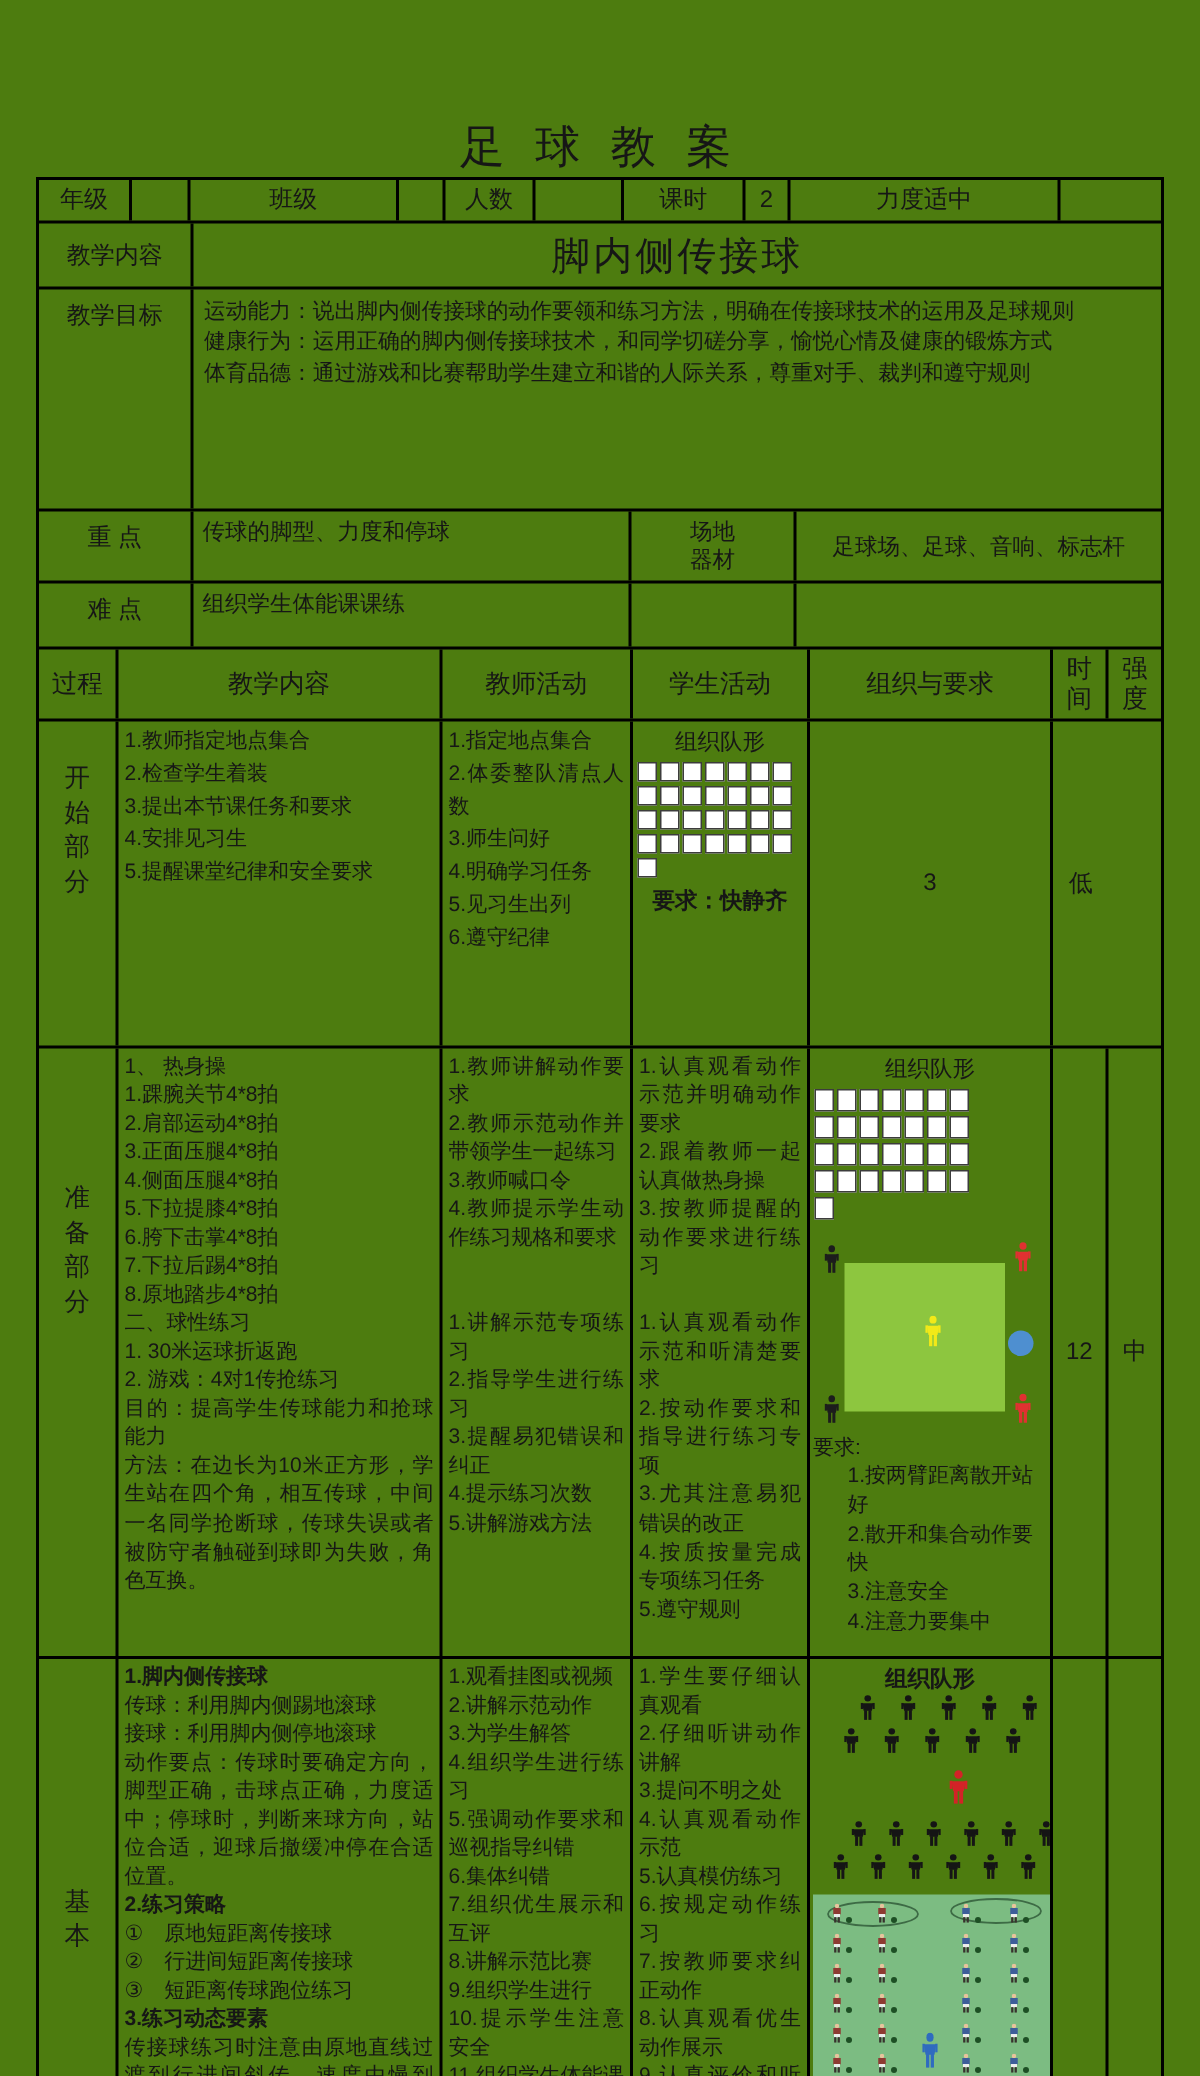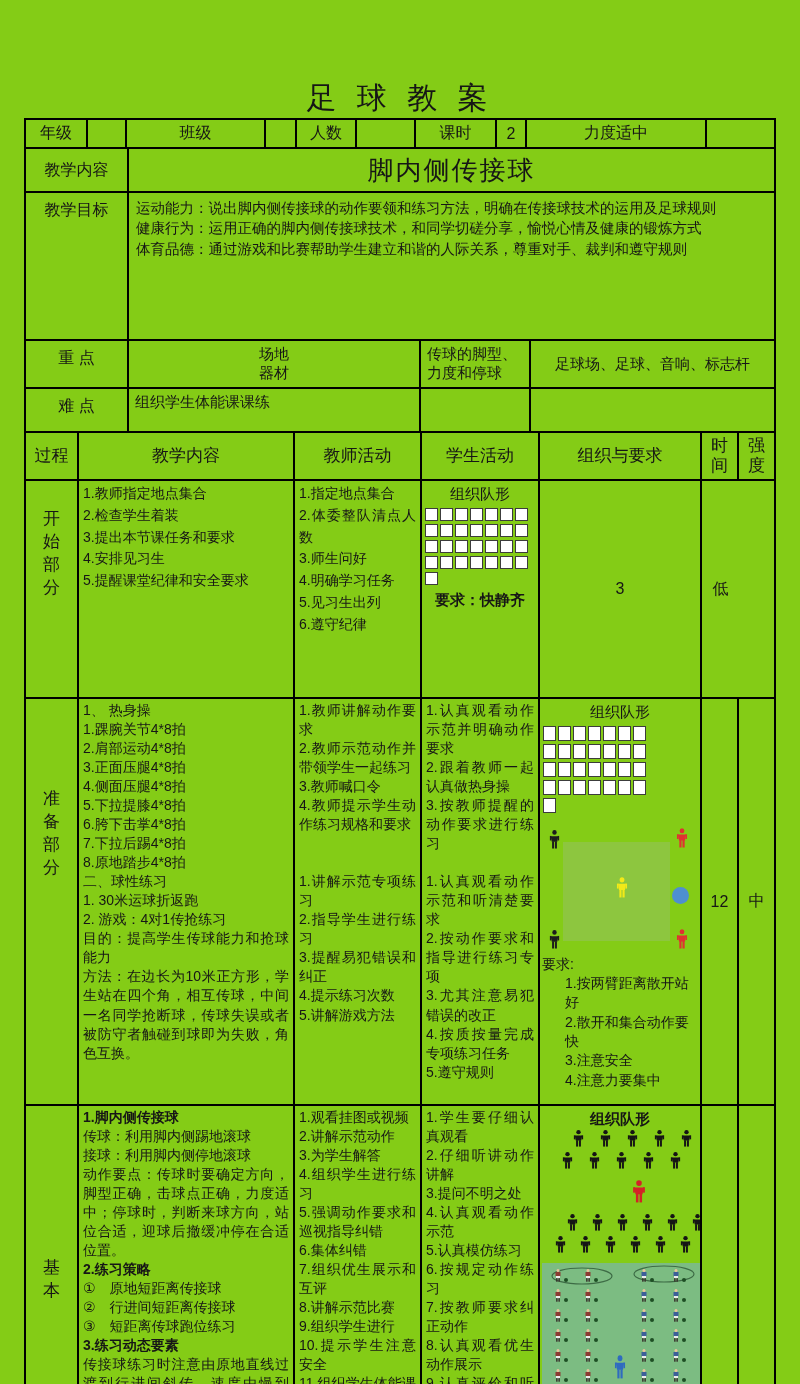--- a/index.html
+++ b/index.html
@@ -1,16 +1,16 @@
 <!DOCTYPE html>
 <html><head>
 <meta charset="utf-8">
 <style>
   html,body{margin:0;padding:0;}
-  .page{position:relative;width:800px;height:1384px;background:#84cc16;overflow:hidden;
+  .page{position:relative;width:800px;height:1384px;background:#4d7c0f;overflow:hidden;
         font-family:"Liberation Sans","DejaVu Sans",sans-serif;color:#161616;}
   .title{position:absolute;top:78px;left:0;width:100%;text-align:center;
          font-size:30px;letter-spacing:6px;font-weight:500;}
   .doc{position:absolute;left:24px;top:118px;width:752px;border:2px solid #000;box-sizing:border-box;}
   .row{display:grid;border-bottom:2px solid #000;box-sizing:border-box;}
   .row:last-child{border-bottom:none;}
   .c{border-right:2px solid #000;box-sizing:border-box;overflow:hidden;position:relative;}
   .c:last-child{border-right:none;}
   .grid-info{grid-template-columns:62px 39px 139px 31px 60px 59px 81px 30px 180px 67px;}
   .grid-lv{grid-template-columns:103px 645px;}
@@ -77,23 +77,23 @@
 
     <div class="row grid-lv h-goals">
       <div class="c lab-top">教学目标</div>
       <div class="c goals pre">运动能力：说出脚内侧传接球的动作要领和练习方法，明确在传接球技术的运用及足球规则
 健康行为：运用正确的脚内侧传接球技术，和同学切磋分享，愉悦心情及健康的锻炼方式
 体育品德：通过游戏和比赛帮助学生建立和谐的人际关系，尊重对手、裁判和遵守规则</div>
     </div>
 
     <div class="row grid-kd h-key">
       <div class="c lab-top">重 点</div>
+      <div class="c val-top">传球的脚型、力度和停球</div>
       <div class="c center-mid pre">场地
 器材</div>
-      <div class="c val-top">传球的脚型、力度和停球</div>
       <div class="c center-mid">足球场、足球、音响、标志杆</div>
     </div>
 
     <div class="row grid-kd h-diff">
       <div class="c lab-top">难 点</div>
       <div class="c val-top">组织学生体能课课练</div>
       <div class="c"></div>
       <div class="c"></div>
     </div>
 

